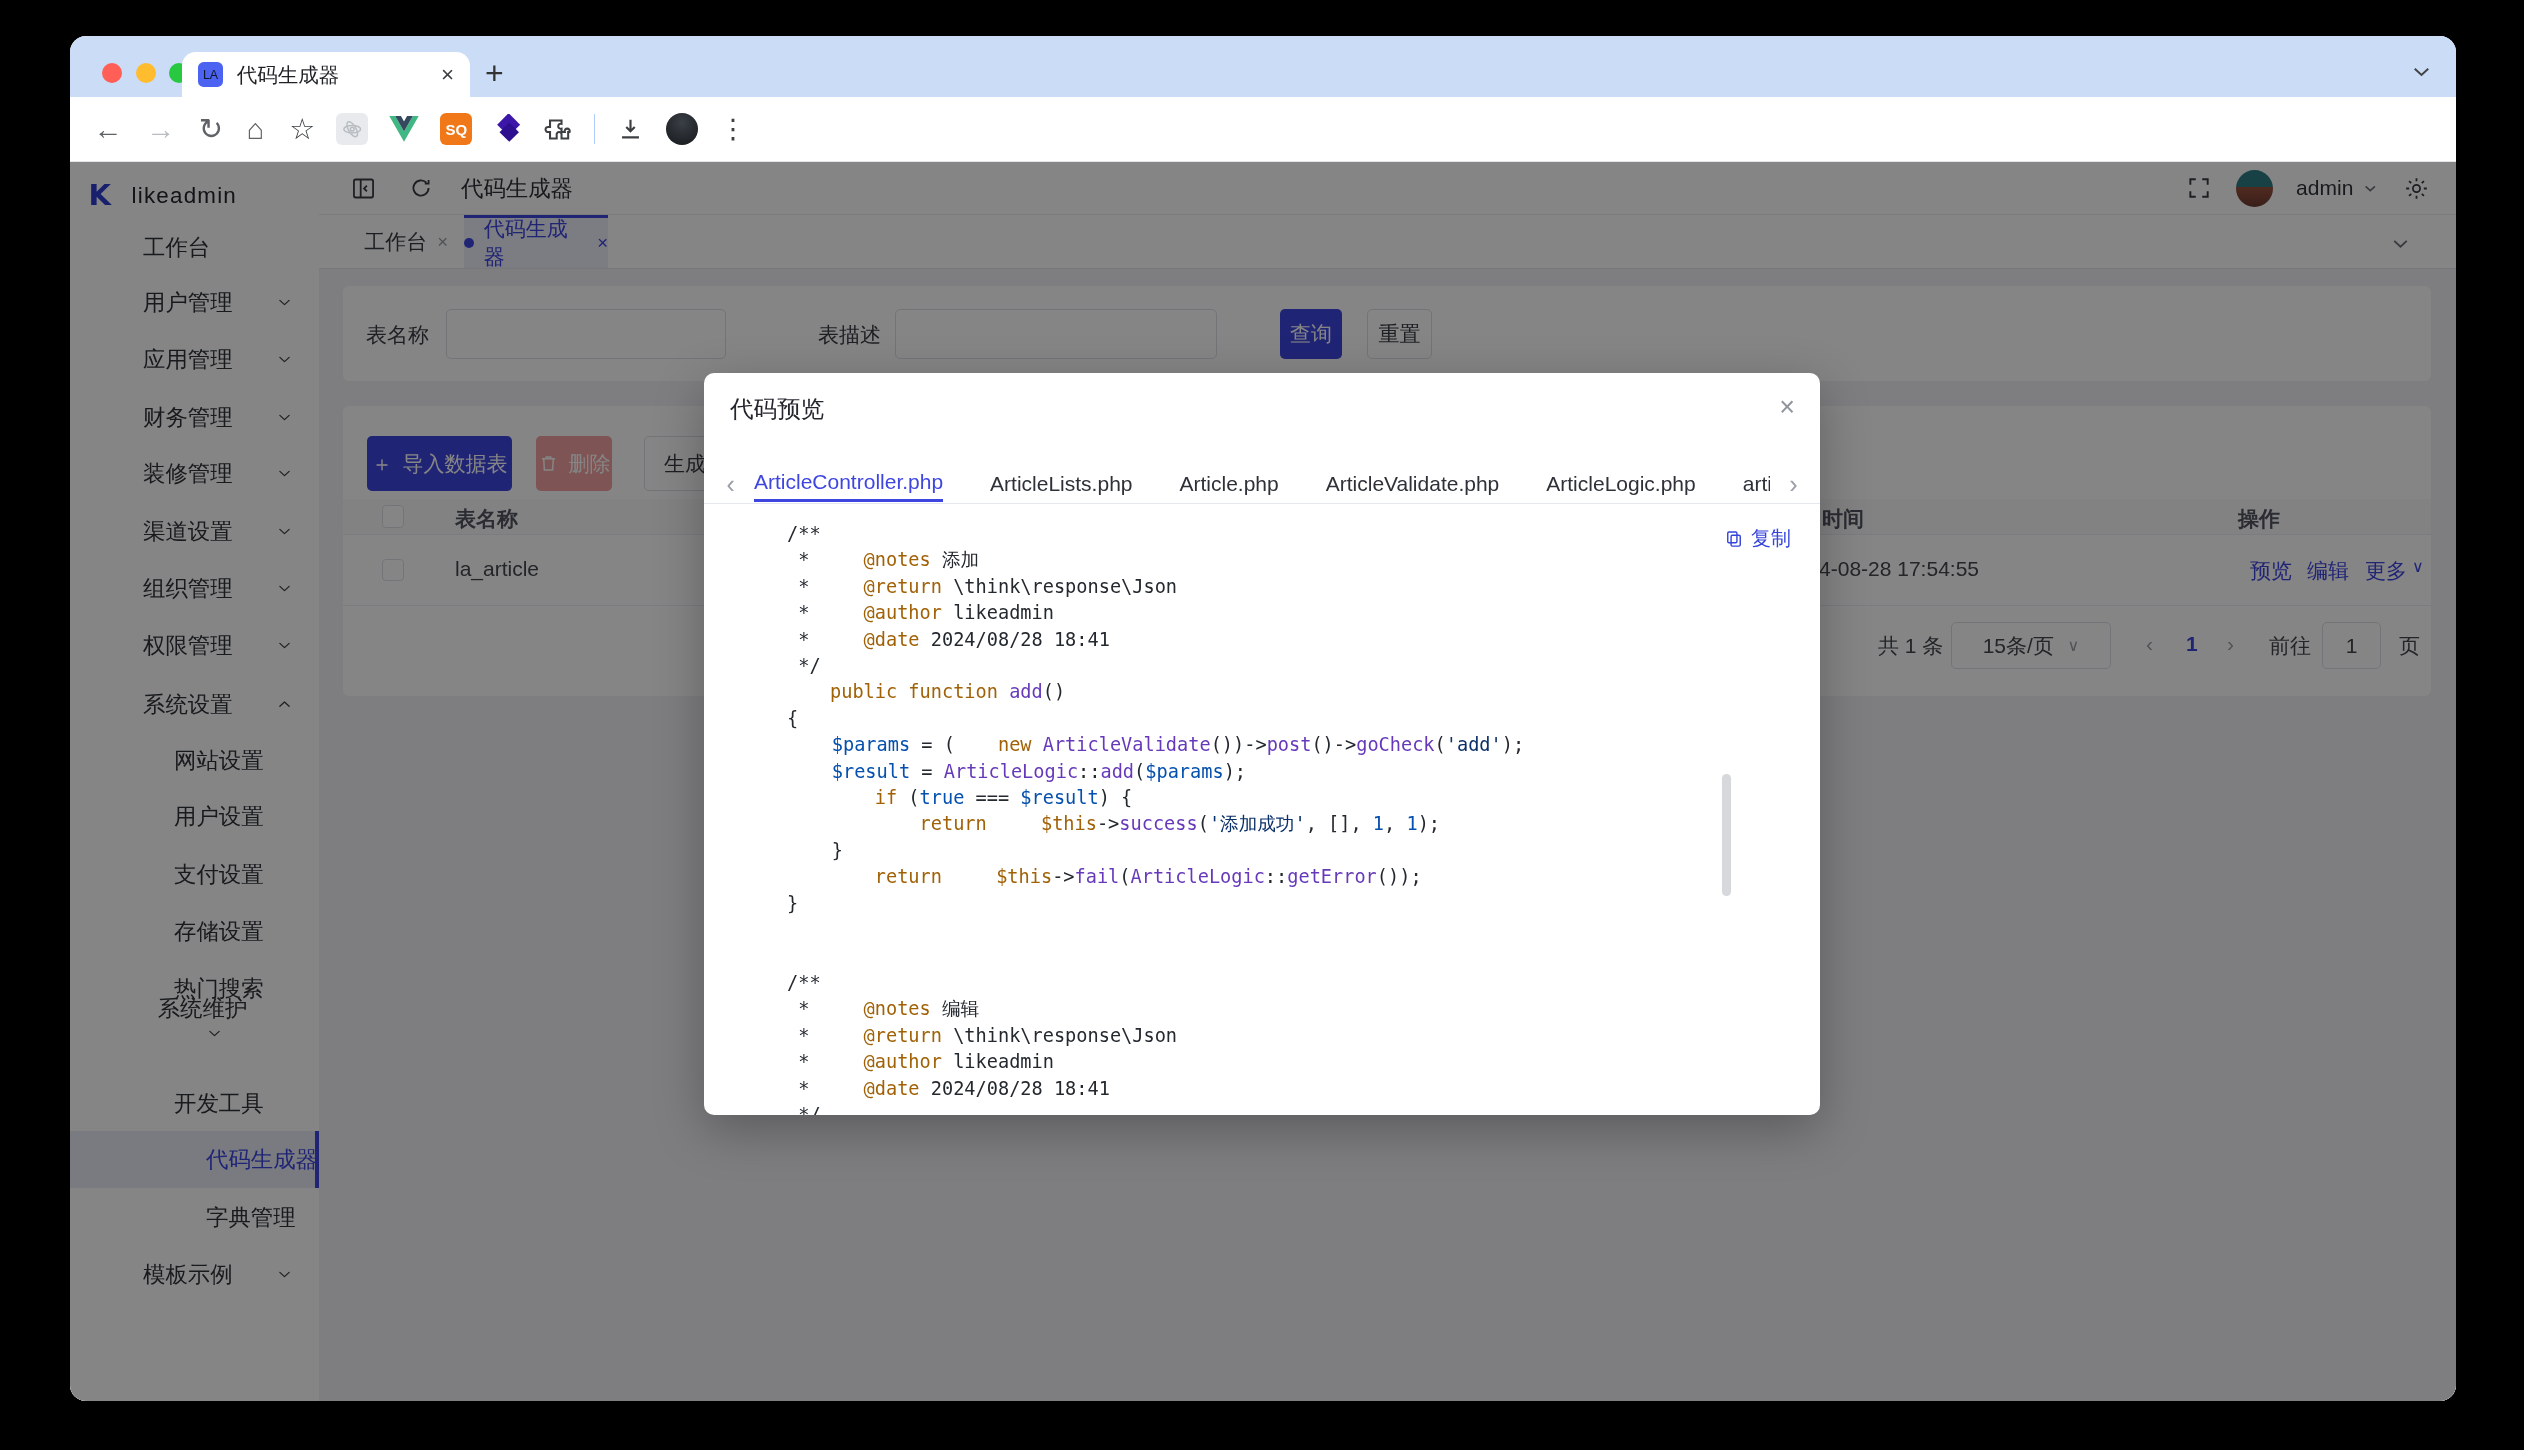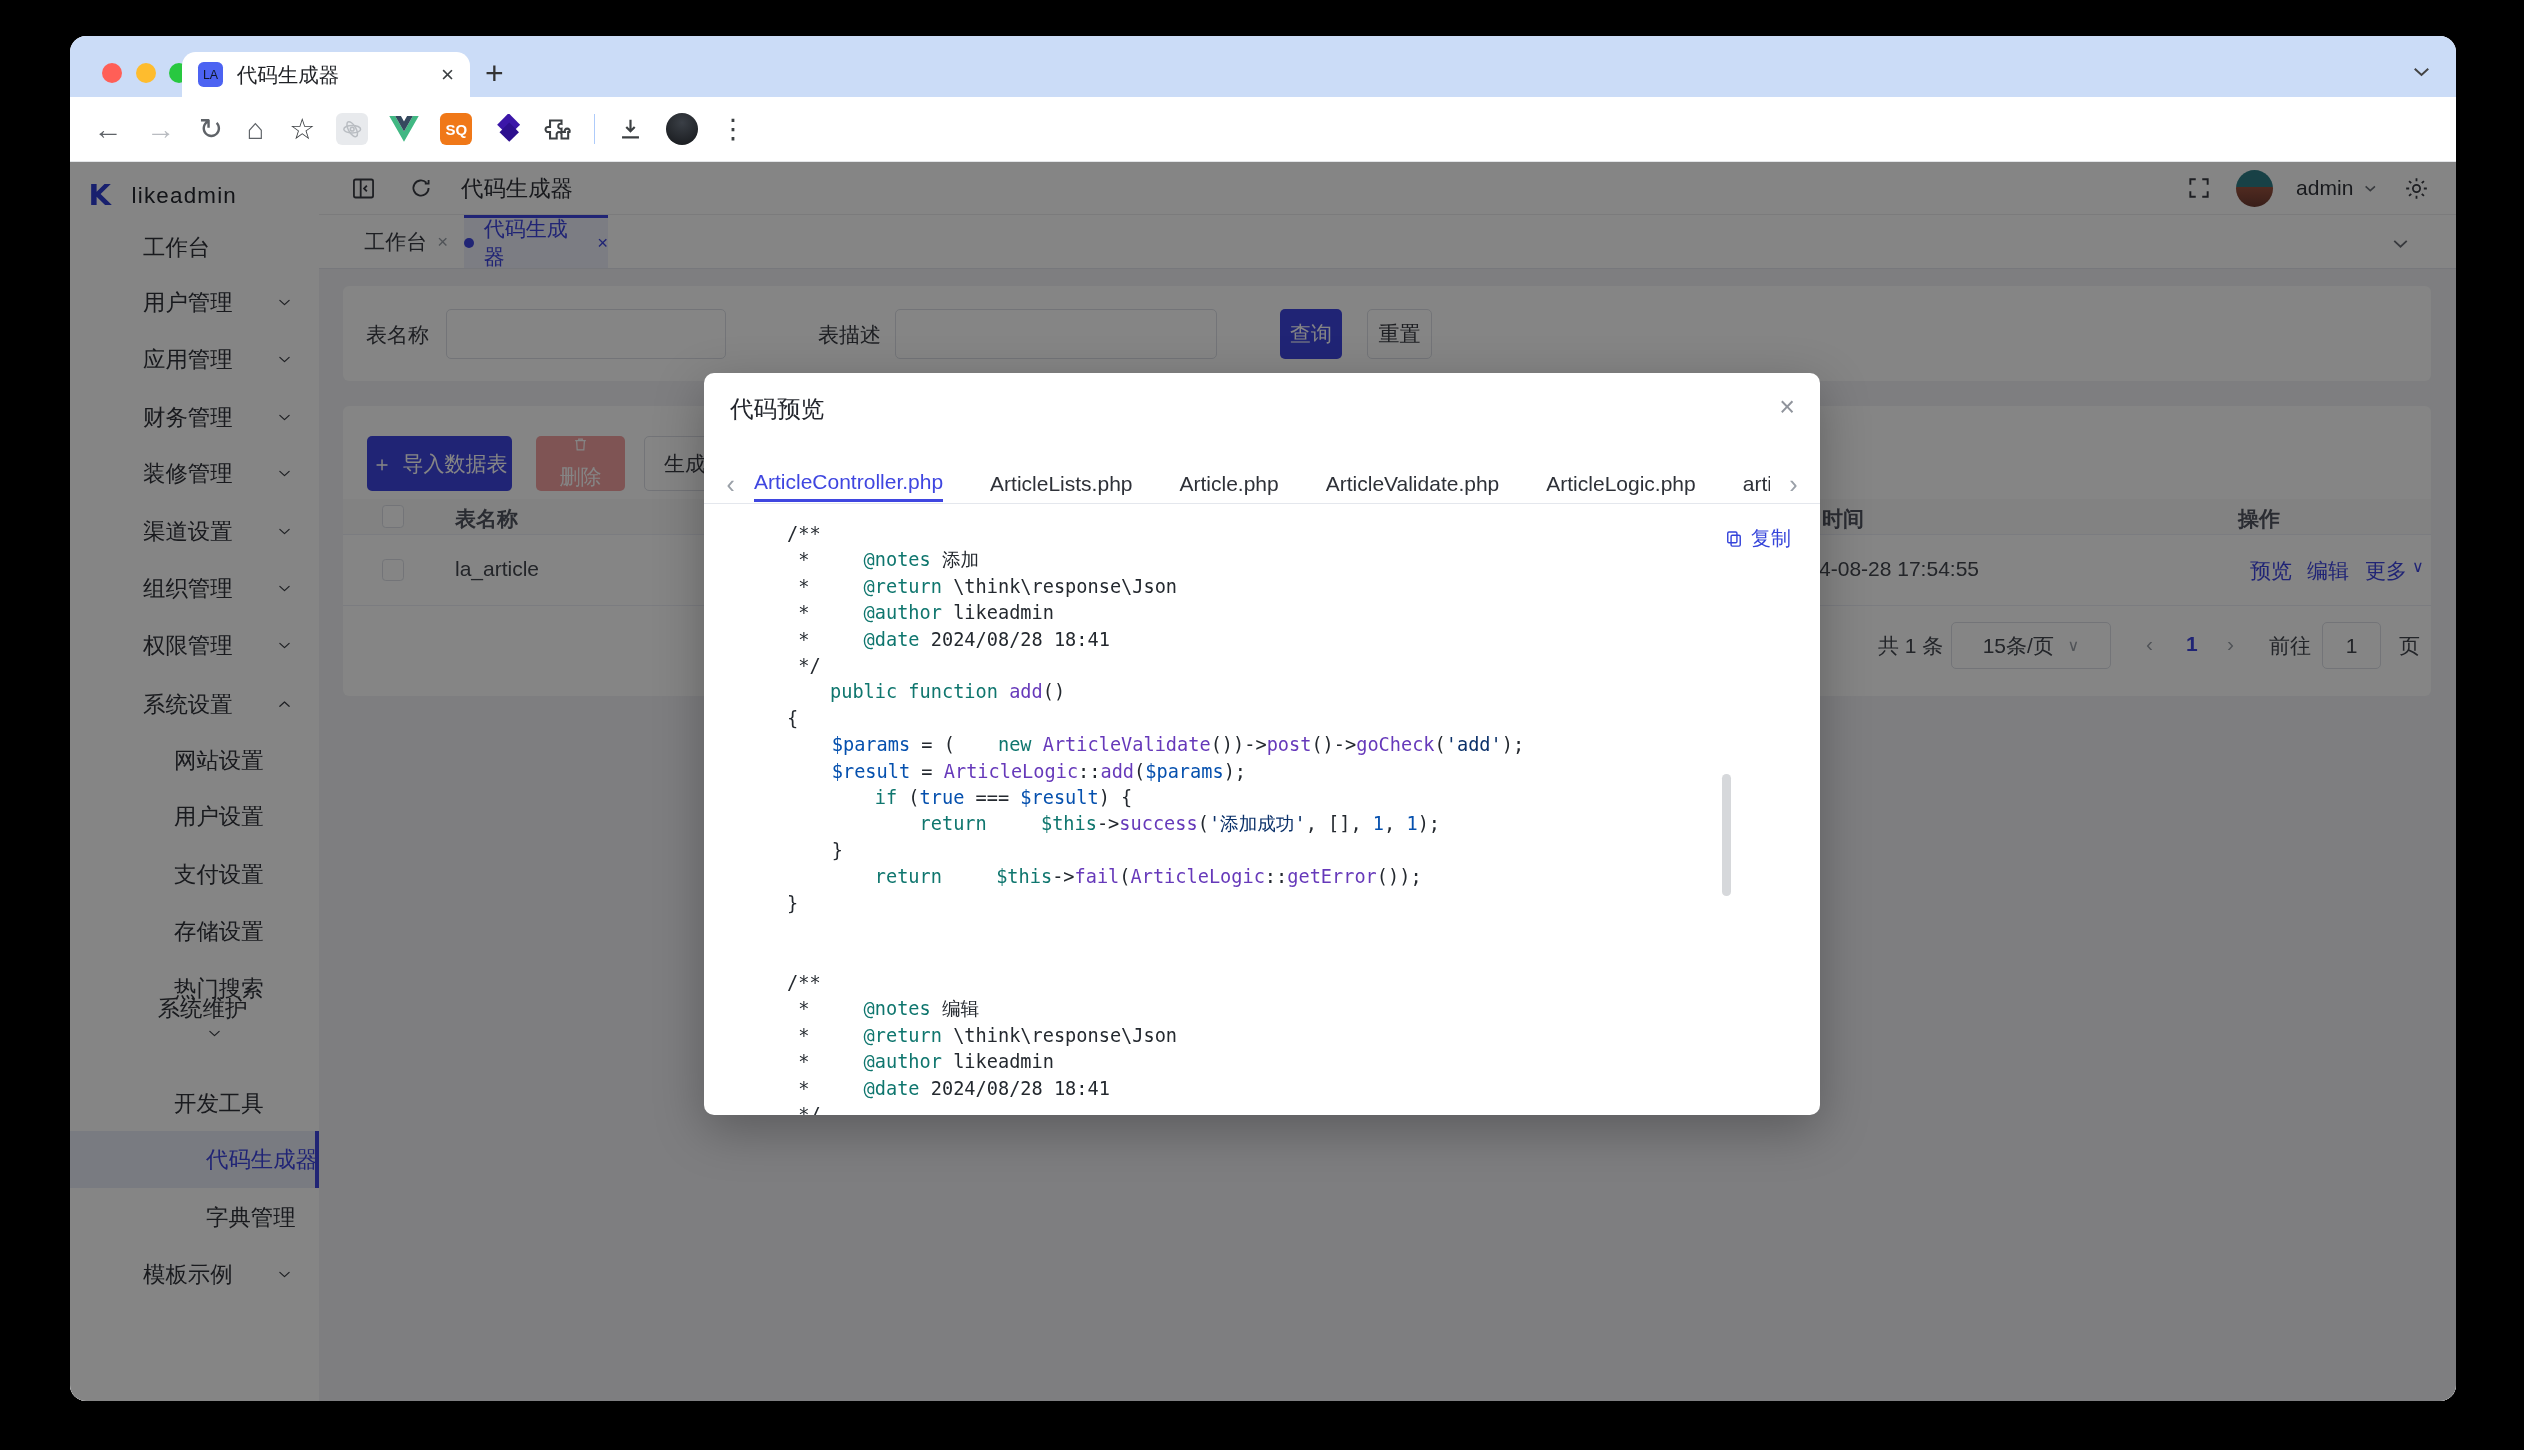--- a/index.html
+++ b/index.html
@@ -61,21 +61,21 @@
   .card{position:absolute;left:24px;width:2088px;background:#fff;border-radius:6.2px;}
   .card.search{top:17.4px;height:95px;}
   .f-label{position:absolute;top:35px;font-size:21px;color:#3a3d44;}
   .f-input{position:absolute;top:22.4px;height:50px;border:1.2px solid #dcdfe6;border-radius:5px;background:#fff;}
   .btn{position:absolute;top:22.4px;height:50px;border-radius:5px;font-size:21px;display:flex;align-items:center;justify-content:center;}
   .btn.primary{background:#3f46e0;color:#fff;}
   .btn.plain{background:#fff;border:1.2px solid #dcdfe6;color:#3a3d44;}
   .card.table{top:137px;height:290px;}
   .tbtn{position:absolute;top:30px;height:55px;border-radius:5px;font-size:21px;display:flex;align-items:center;justify-content:center;gap:10px;}
   .tbtn.import{left:24px;width:145px;background:#3f46e0;color:#fff;}
-  .tbtn.del{left:193px;width:89px;background:#f3a2a2;color:#fff;flex-direction:column;}
+  .tbtn.del{left:193px;width:76px;background:#f3a2a2;color:#fff;}
   .tbtn.gen{left:301px;width:124px;background:#fff;border:1.2px solid #dcdfe6;color:#3a3d44;}
   .thead{position:absolute;left:0;right:0;top:93px;height:36px;background:#fafafa;border-bottom:1.2px solid #ebeef5;}
   .th{position:absolute;top:6.2px;font-size:21px;color:#515560;font-weight:bold;}
   .trow{position:absolute;left:0;right:0;top:129px;height:71px;border-bottom:1.2px solid #ebeef5;}
   .td{position:absolute;top:22.4px;font-size:21px;color:#43474f;}
   .cbx{position:absolute;width:22.4px;height:22.4px;border:1.2px solid #dcdfe6;border-radius:3.7px;background:#fff;}
   .alink{color:#3f46e0;}
   .pager{position:absolute;left:0;right:0;top:215px;height:50px;font-size:21px;color:#43474f;}
   .pg-el{position:absolute;top:11.2px;}
   .psel{position:absolute;left:1608px;top:1.2px;width:160px;height:47px;border:1.2px solid #dcdfe6;border-radius:5px;display:flex;align-items:center;justify-content:center;gap:13.7px;color:#43474f;}
@@ -84,21 +84,21 @@
   .m-title{position:absolute;left:26px;top:20px;font-size:23.6px;color:#23262d;}
   .m-close{position:absolute;right:25px;top:18.6px;font-size:27px;color:#90949c;}
   .m-tabs{position:absolute;left:0;right:0;top:92px;height:39px;border-bottom:1.2px solid #e4e7ed;}
   .m-arrow{position:absolute;top:5px;font-size:25px;color:#9aa0a8;}
   .m-tablist{position:absolute;left:50px;right:50px;top:0;height:37px;display:flex;gap:47px;overflow:hidden;}
   .mtab{font-size:21px;color:#2e3138;white-space:nowrap;height:37px;display:flex;align-items:center;}
   .mtab.active{color:#3f46e0;border-bottom:3.7px solid #3f46e0;}
   .m-copy{position:absolute;right:29px;top:152px;display:flex;align-items:center;gap:7.5px;color:#3544da;font-size:20px;z-index:3;}
   .codewrap{position:absolute;left:83px;top:148px;right:75px;bottom:0;overflow:hidden;}
   .code-line{font-family:"DejaVu Sans Mono",monospace;font-size:18.6px;line-height:26.4px;white-space:pre;color:#24292f;}
-  .k{color:#0f766e;padding-left:43px;} .v{color:#0550ae;} .f{color:#6639ba;} .s{color:#0a3069;} .n{color:#0550ae;} .p{color:#24292f;}
+  .k{color:#a16207;padding-left:43px;} .v{color:#0550ae;} .f{color:#6639ba;} .s{color:#0a3069;} .n{color:#0550ae;} .p{color:#24292f;}
   .m-scroll{position:absolute;left:1018px;top:401px;width:8.7px;height:122px;border-radius:4.3px;background:#d6d8db;}
   svg.ic{display:block;}
 </style>
 </head>
 <body>
 
 <div class="window">
 
   <div class="tabstrip">
     <div class="traffic">

